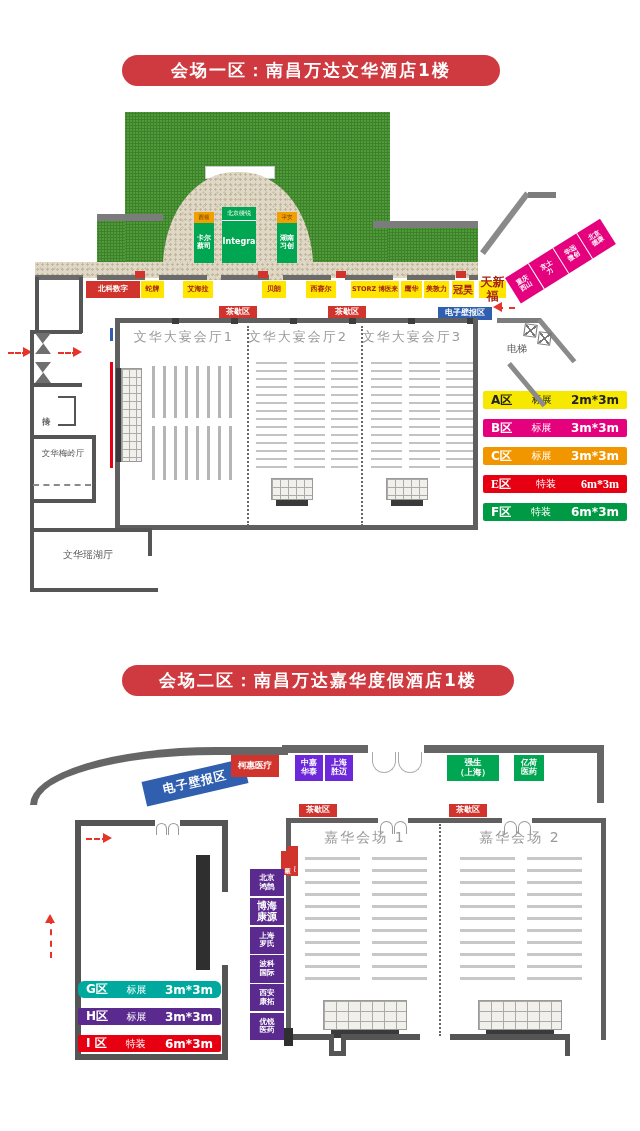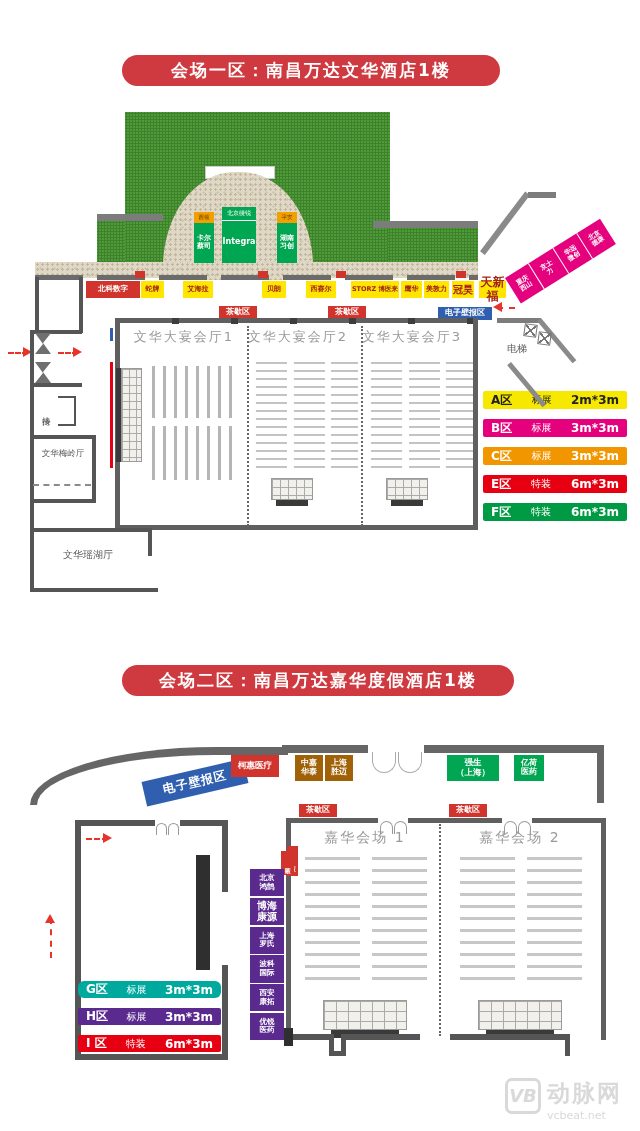--- a/index.html
+++ b/index.html
@@ -17,21 +17,21 @@
   .wallbox{border:5px solid #5f5f5f;background:#fff;box-sizing:border-box;}
   .postrow{position:absolute;left:0;right:0;top:-5px;height:6px;background:repeating-linear-gradient(90deg,transparent 0 52px,#3d3d3d 52px 59px);}
   .dotsep{border-left:2px dotted #666;}
   .seats-v{background-image:repeating-linear-gradient(90deg,#b5b5b5 0 3px,transparent 3px 11px);}
   .seats-h{background-image:repeating-linear-gradient(180deg,#c3c3c3 0 2px,transparent 2px 8px);}
   .seats-h2{background-image:repeating-linear-gradient(180deg,#c7c7c7 0 3px,transparent 3px 12px);}
   .gridbox{border:1px solid #9a9a9a;background-color:#f2f0ea;background-image:linear-gradient(#ababab 1px,transparent 1px),linear-gradient(90deg,#ababab 1px,transparent 1px);background-size:8px 8px;box-sizing:border-box;}
   .red{background:#d0342c;color:#fff;}
   .yellow{background:#ffe500;color:#a32317;}
   .blue{background:#2f5fae;color:#fff;}
-  .teal{background:#a16207;color:#fff;}
+  .teal{background:#6d28d9;color:#fff;}
   .greenb{background:#00a651;color:#fff;}
   .purpleb{background:#5b2a8e;color:#fff;}
   .magb{background:#e5007d;color:#fff;}
   .halltxt{color:#9a9a9a;letter-spacing:2px;font-size:13px;}
   .roomtxt{color:#5a5a5a;}
   .vert{writing-mode:vertical-rl;letter-spacing:2px;}
   .legrow{display:flex;align-items:center;justify-content:space-between;padding:0 8px;border-radius:2px;font-weight:bold;}
   .legrow .z{font-size:12px;} .legrow .t{font-size:10px;font-weight:normal;} .legrow .s{font-size:12px;}
   .bowtie{background:#6f6f6f;clip-path:polygon(0 0,100% 0,50% 48%,100% 100%,0 100%,50% 52%);}
   .xbox{border:1.5px solid #777;background-image:linear-gradient(45deg,transparent 44%,#777 44% 56%,transparent 56%),linear-gradient(-45deg,transparent 44%,#777 44% 56%,transparent 56%);box-sizing:border-box;}
@@ -131,21 +131,21 @@
   <div class="abs legrow" style="left:483px;top:419px;width:128px;height:18px;background:#e5007d;color:#fff;">
     <span class="z">B区</span>
     <span class="t">标展</span>
     <span class="s">3m*3m</span>
   </div>
   <div class="abs legrow" style="left:483px;top:447px;width:128px;height:18px;background:#f29600;color:#fff;">
     <span class="z">C区</span>
     <span class="t">标展</span>
     <span class="s">3m*3m</span>
   </div>
-  <div class="abs legrow" style="left:483px;top:475px;width:128px;height:18px;background:#e60012;color:#fff;">
+  <div class="abs legrow" style="left:483px;top:475px;width:128px;height:18px;background:#e60012;color:#fff;font-family:Liberation Serif, serif;">
     <span class="z">E区</span>
     <span class="t">特装</span>
     <span class="s">6m*3m</span>
   </div>
   <div class="abs legrow" style="left:483px;top:503px;width:128px;height:18px;background:#009a44;color:#fff;">
     <span class="z">F区</span>
     <span class="t">特装</span>
     <span class="s">6m*3m</span>
   </div>
 
@@ -278,21 +278,14 @@
     <span class="z">H区</span>
     <span class="t">标展</span>
     <span class="s">3m*3m</span>
   </div>
   <div class="abs legrow" style="left:78px;top:1035px;width:127px;height:17px;background:#e60012;color:#fff;">
     <span class="z">I 区</span>
     <span class="t">特装</span>
     <span class="s">6m*3m</span>
   </div>
 
-  <div class="abs" style="left:505px;top:1078px;display:flex;align-items:flex-start;gap:6px;">
-    <div class="lbl wm" style="width:36px;height:36px;border:3px solid #d9d9d9;border-radius:7px;font-size:18px;font-weight:bold;font-style:italic;">VB</div>
-    <div>
-      <div class="wm" style="font-size:23px;font-weight:bold;letter-spacing:2px;">动脉网</div>
-      <div class="wm" style="font-size:11px;">vcbeat.net</div>
-    </div>
-  </div>
 
 </div>
 
 </body></html>

